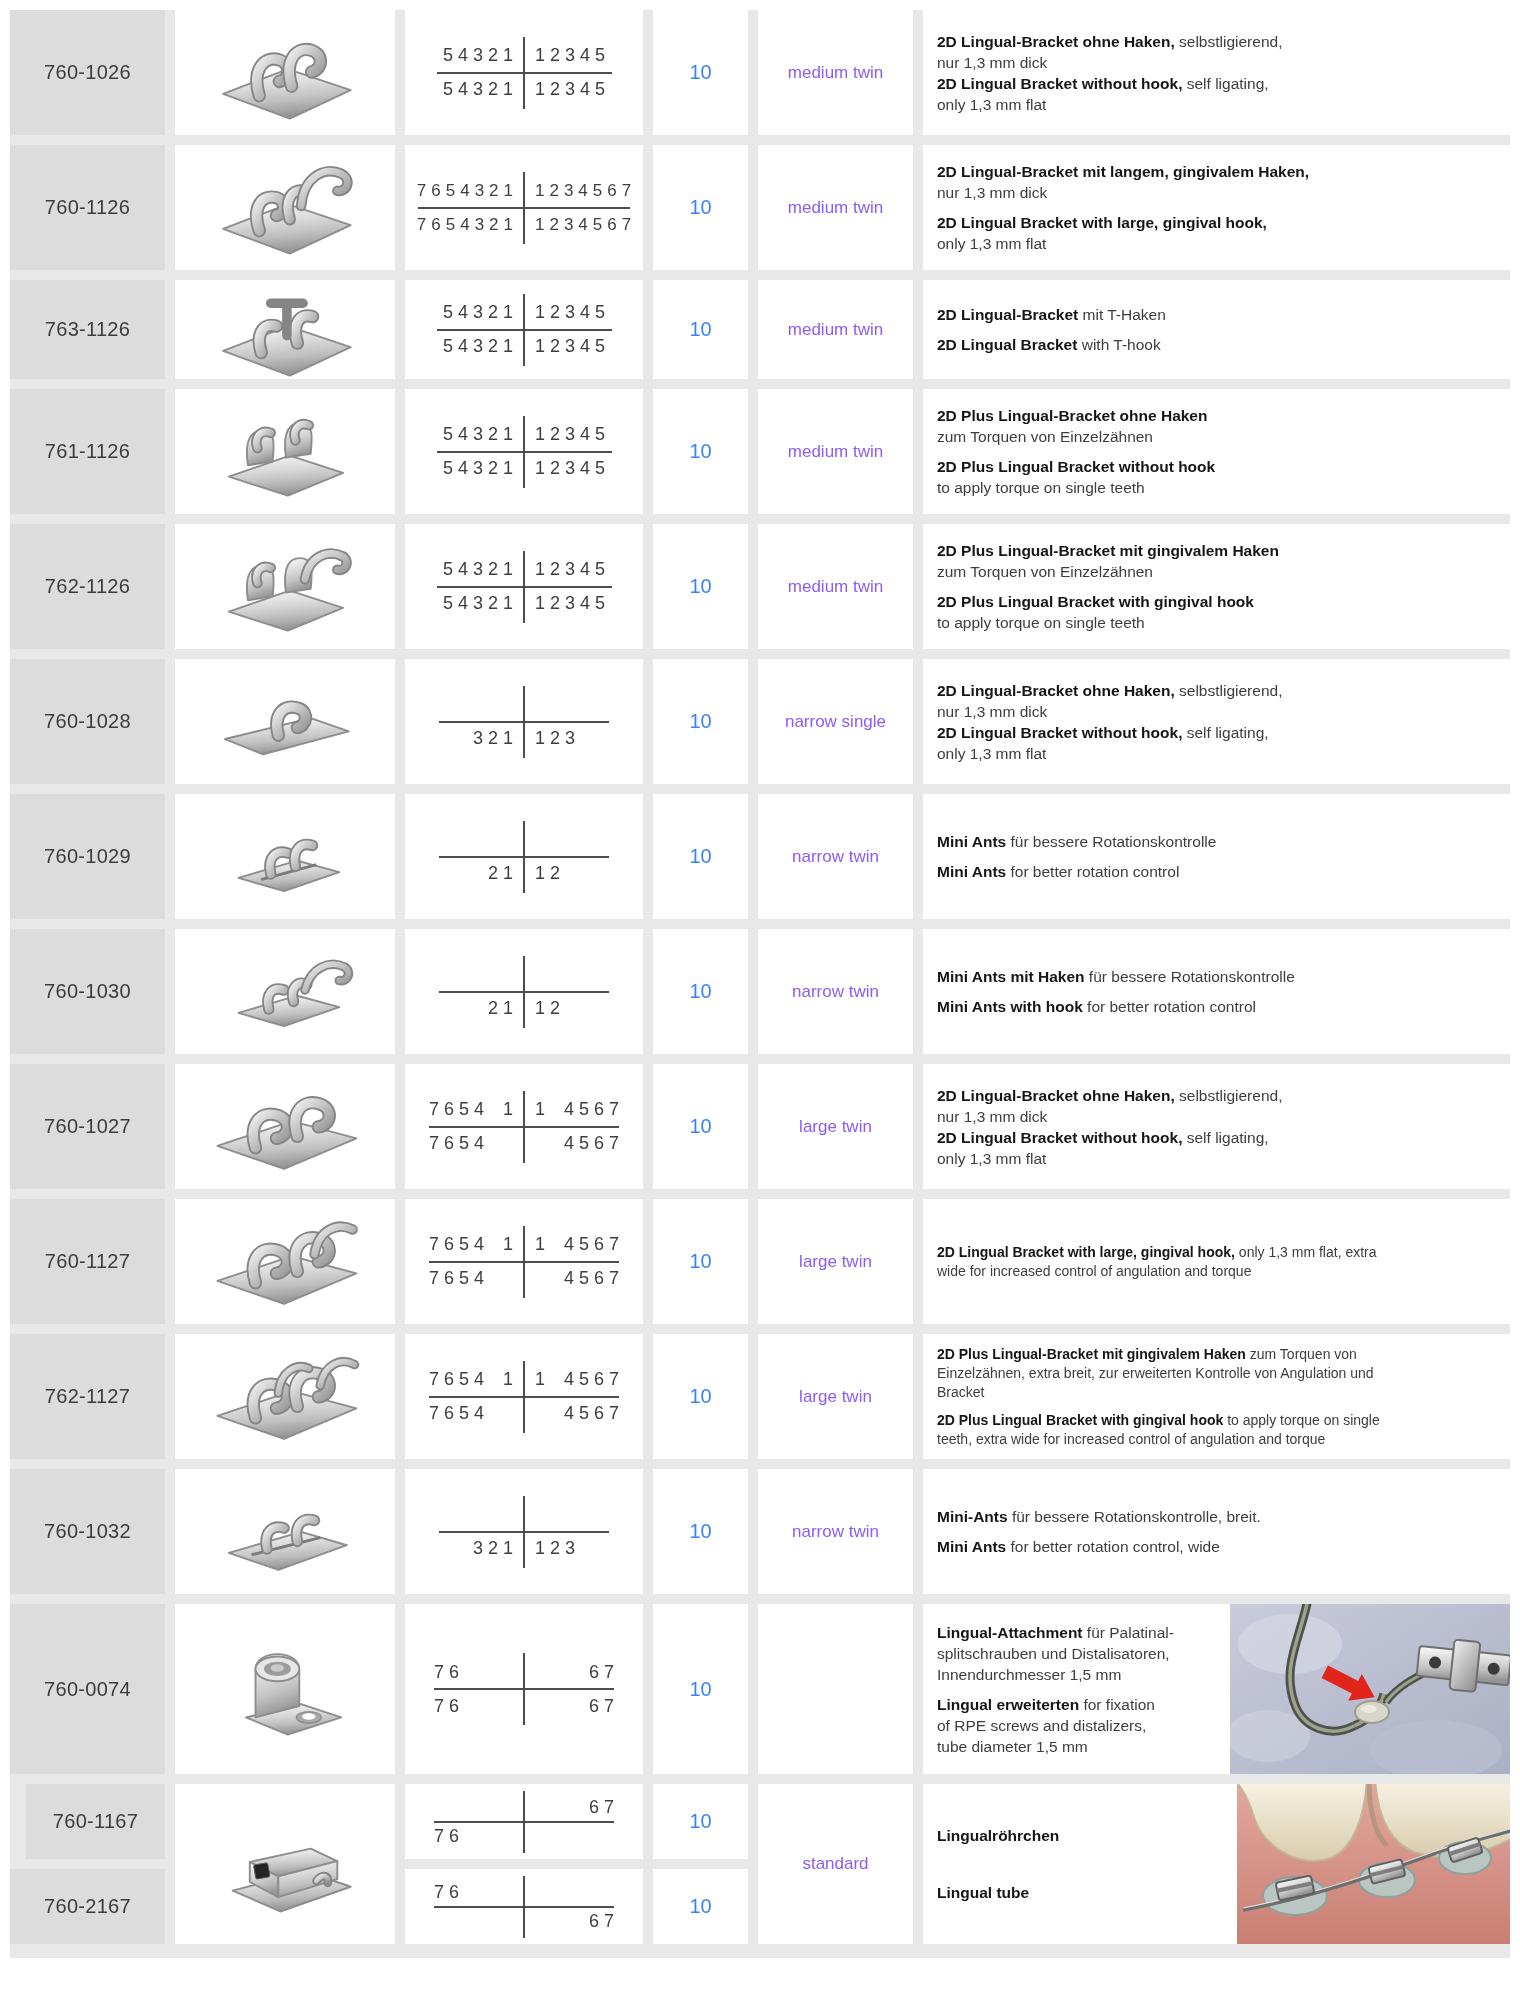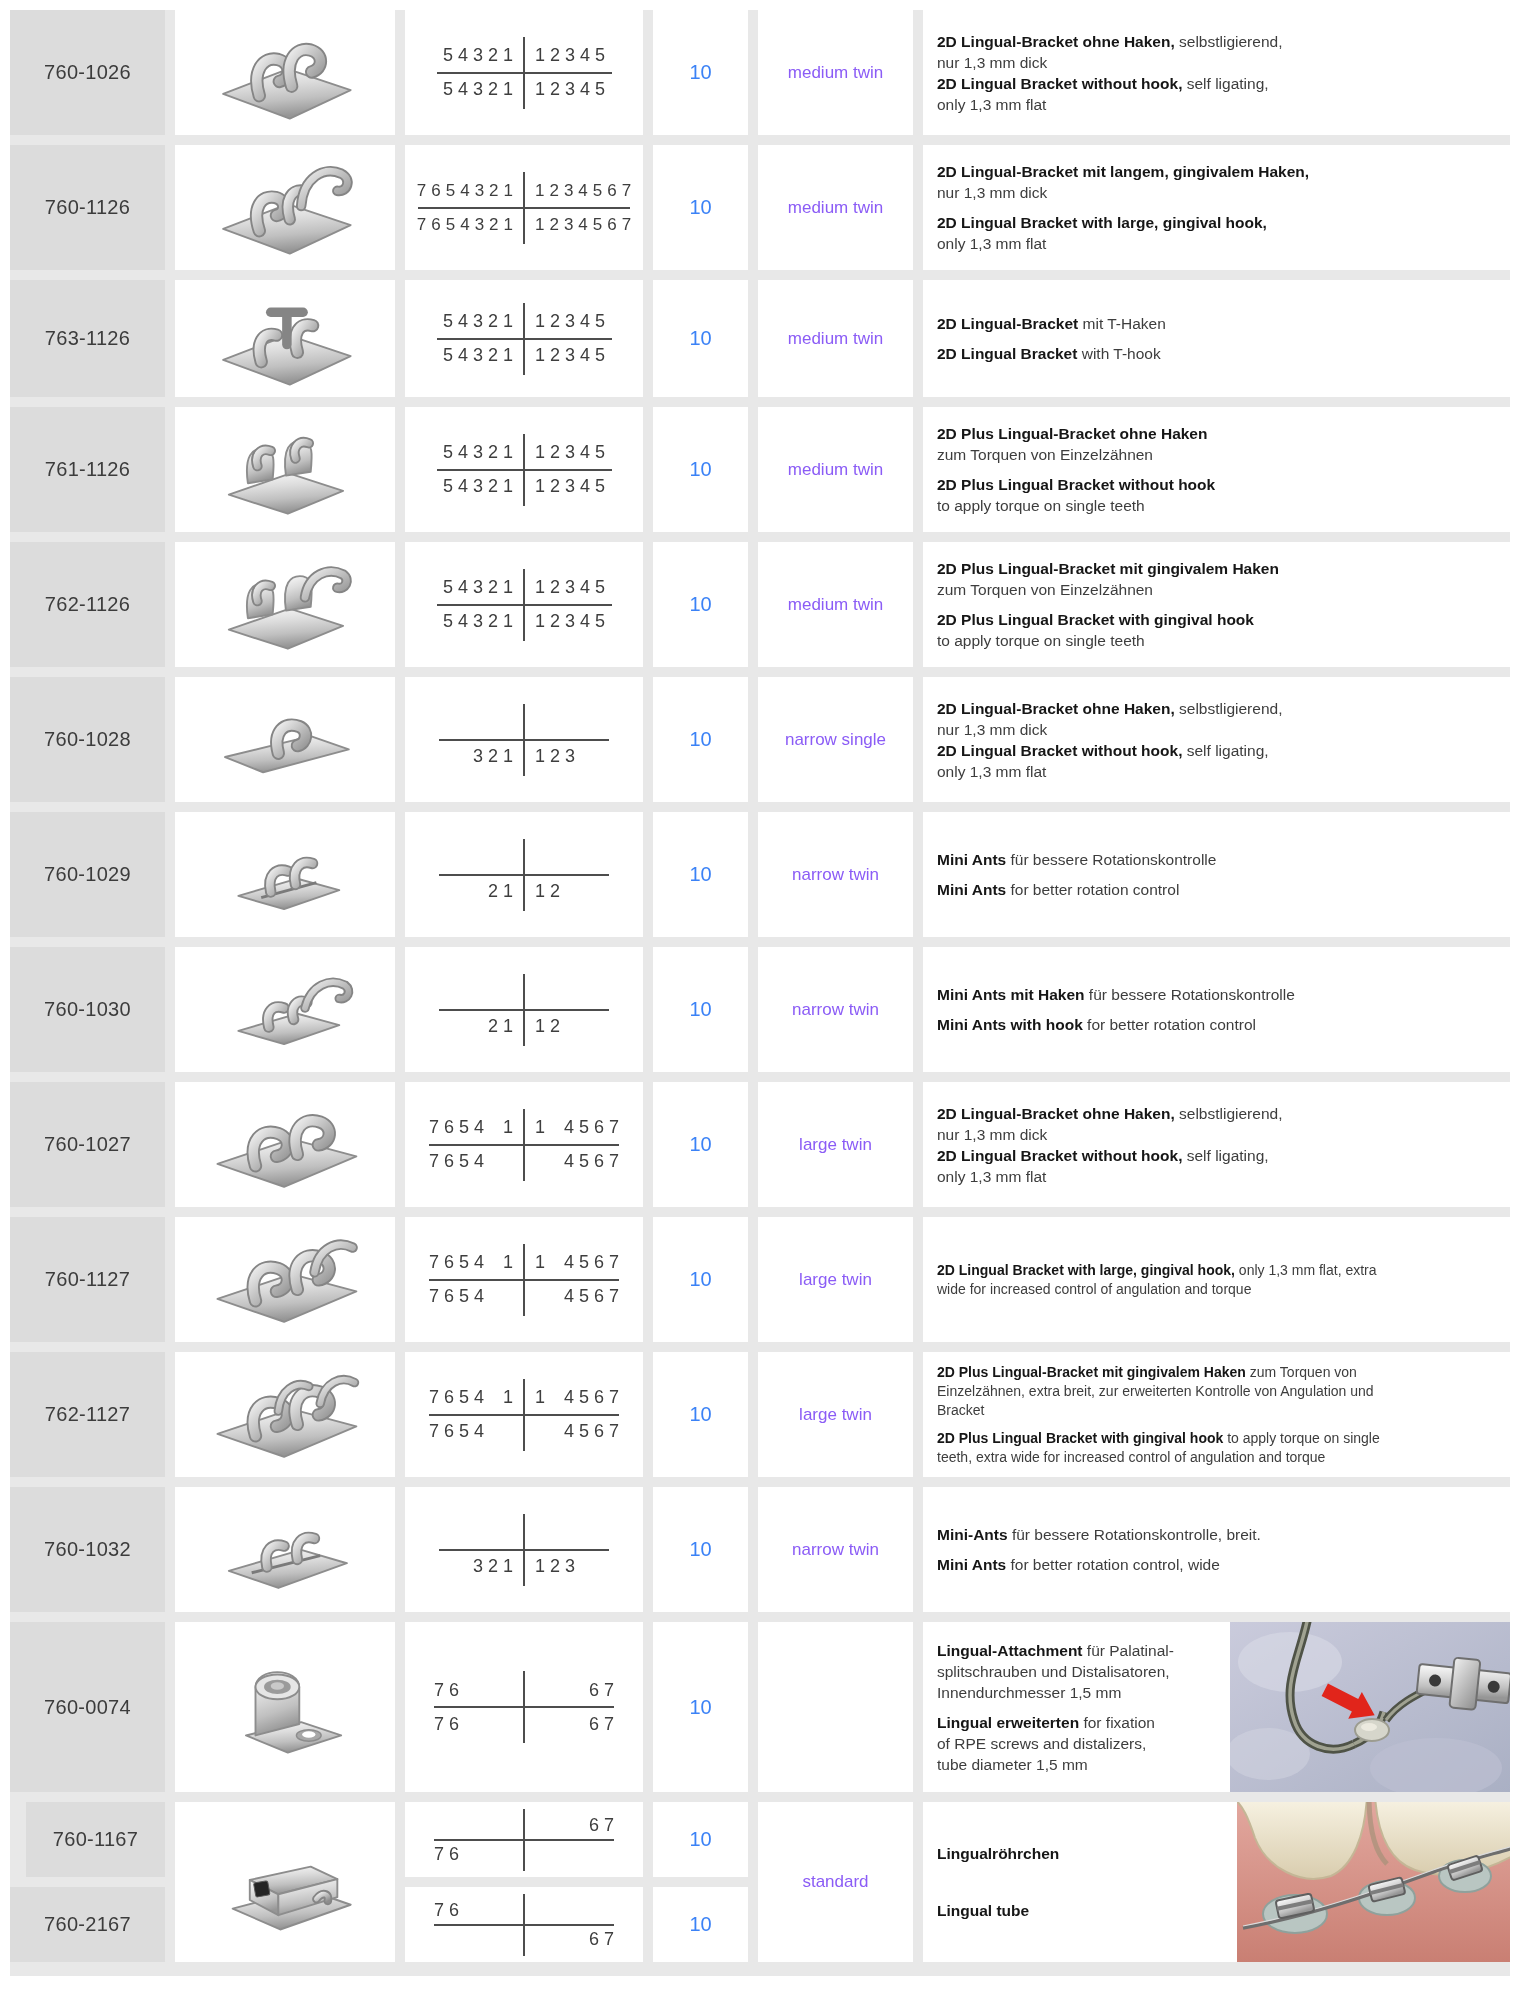--- a/index.html
+++ b/index.html
@@ -160,21 +160,21 @@
             <div class="dline"><b>2D Lingual-Bracket mit langem, gingivalem Haken,</b></div>
             <div class="dline"><span>nur 1,3 mm dick</span></div>
           </div>
           <div class="para">
             <div class="dline"><b>2D Lingual Bracket with large, gingival hook,</b></div>
             <div class="dline"><span>only 1,3 mm flat</span></div>
           </div>
         </div>
       </div>
     </div>
-    <div class="row" style="height: 117px;">
+    <div class="row" style="height: 99px;">
       <div class="cell num">
         <span>763-1126</span>
       </div>
       <div class="cell">
         <span><svg width="190" height="118" viewBox="0 0 190 124">
             <defs>
               <linearGradient id="mf" x1="0" y1="0" x2="0.25" y2="1">
                 <stop offset="0" stop-color="#fbfbfb"></stop>
                 <stop offset="0.4" stop-color="#dcdcdc"></stop>
                 <stop offset="0.7" stop-color="#c0c0c0"></stop>

